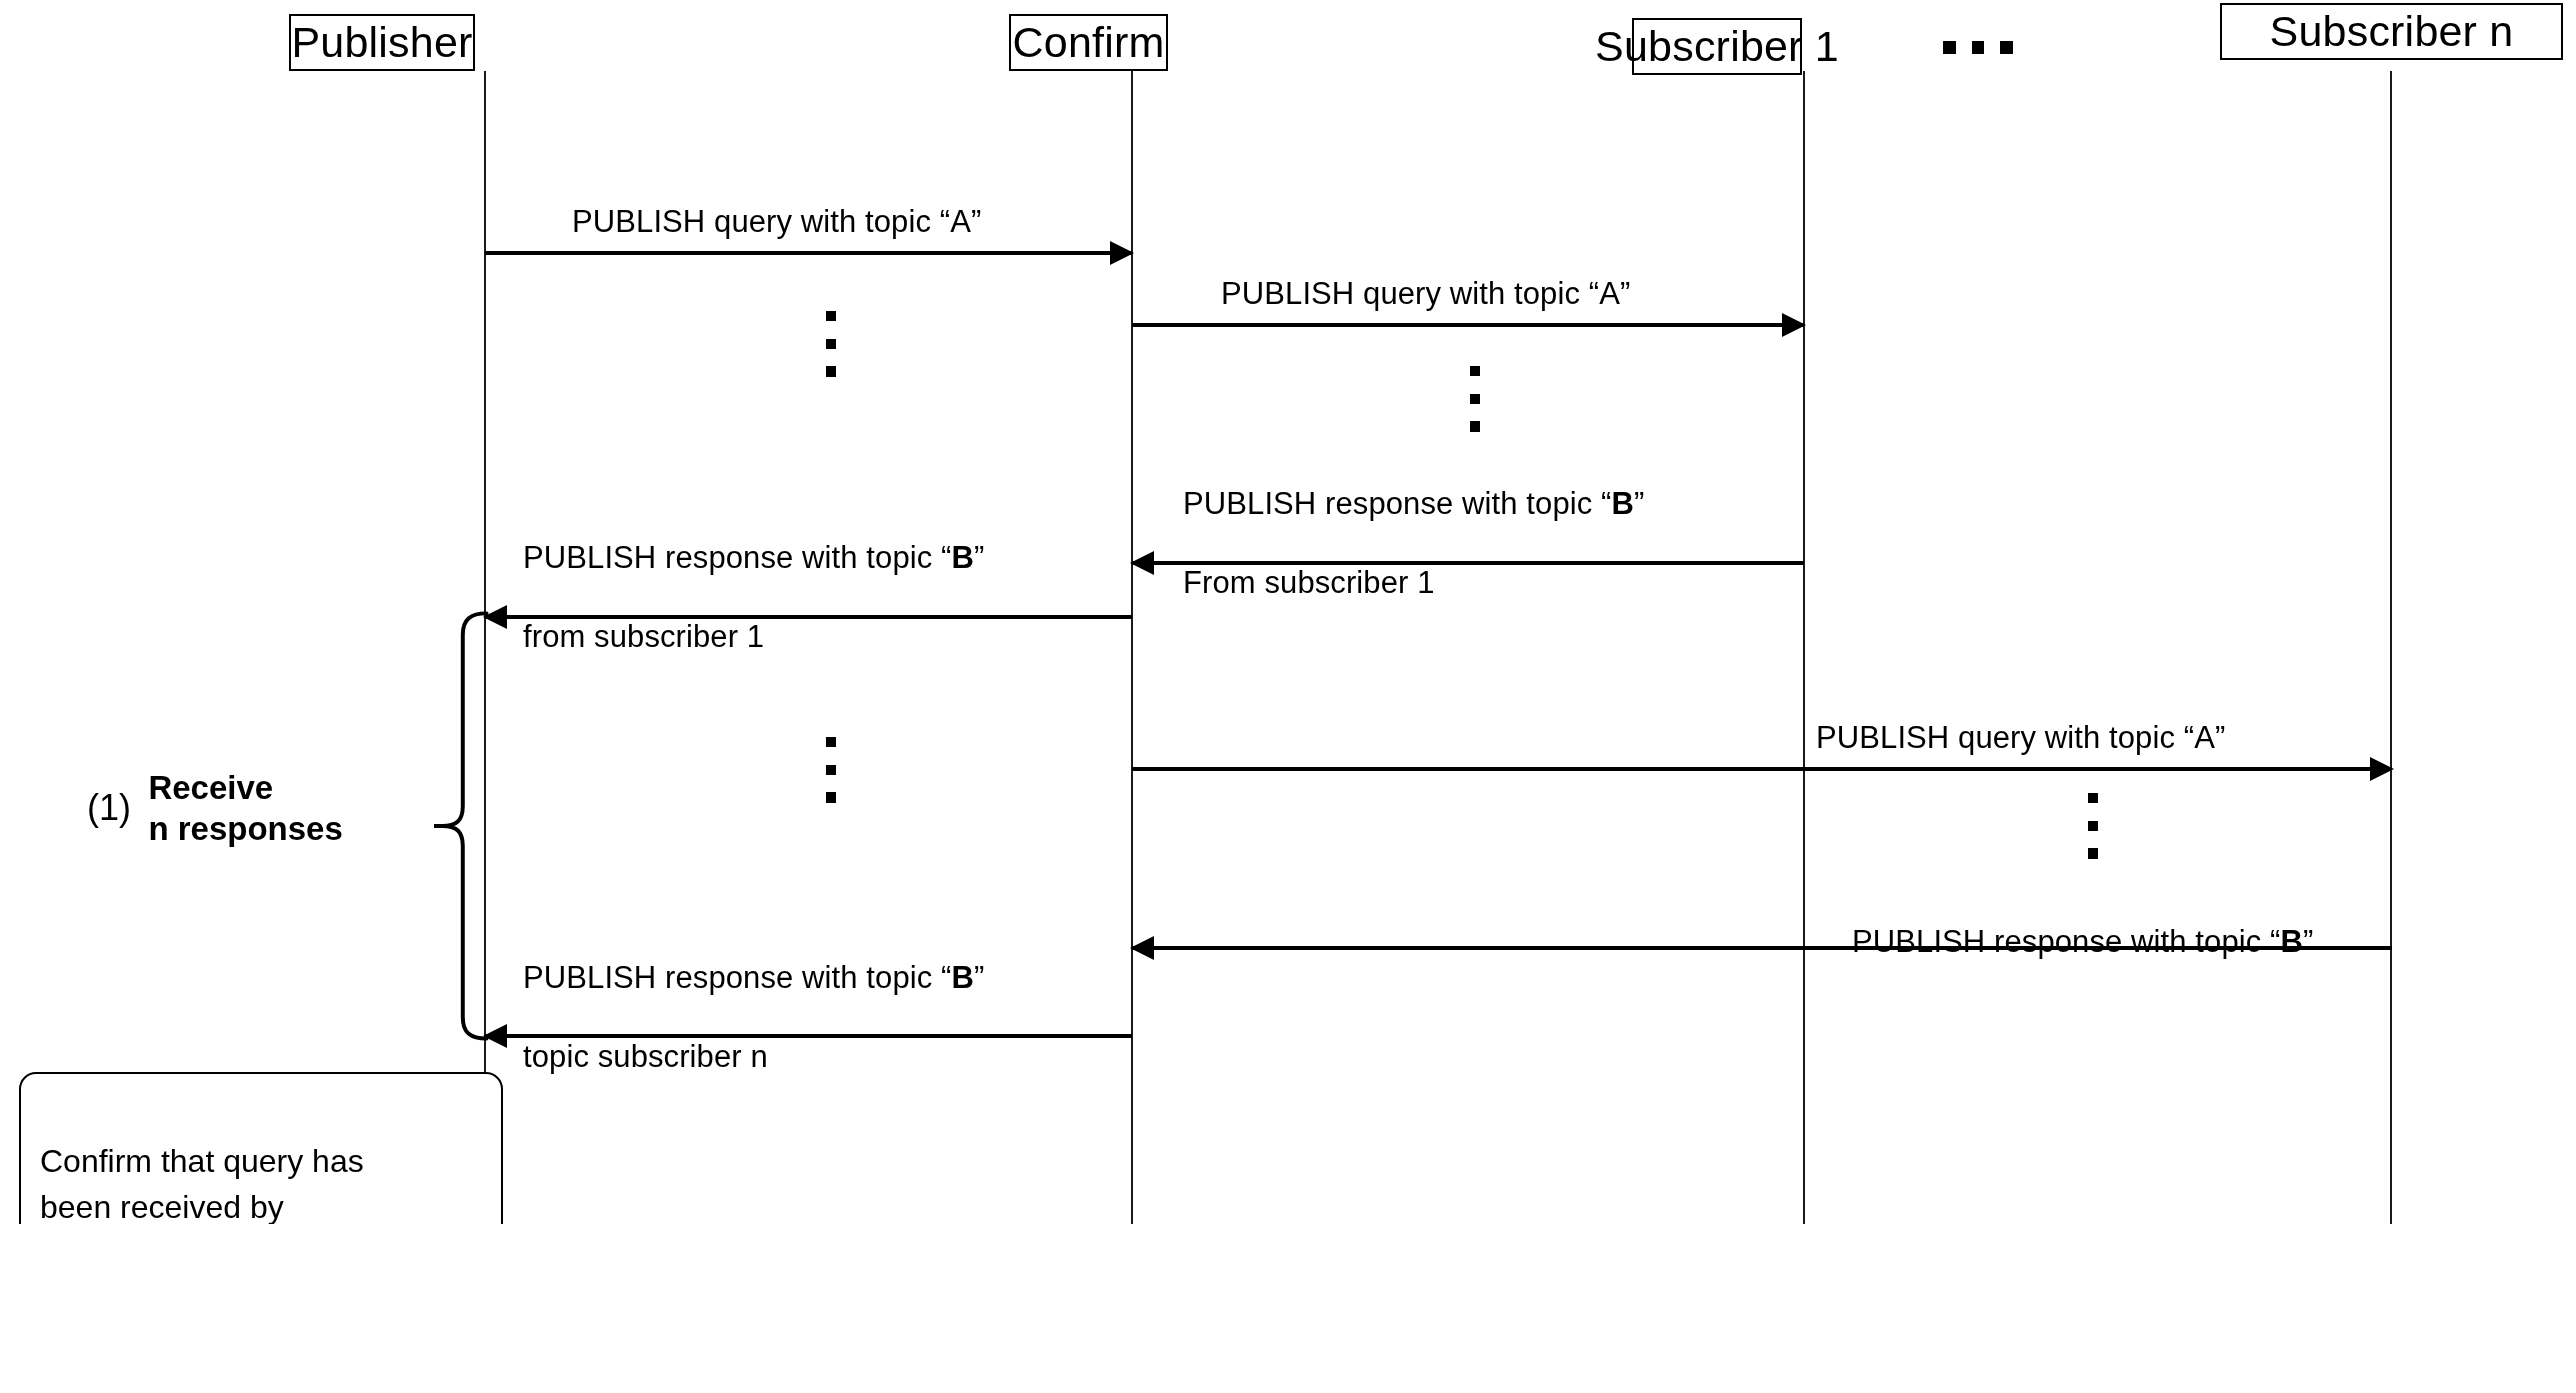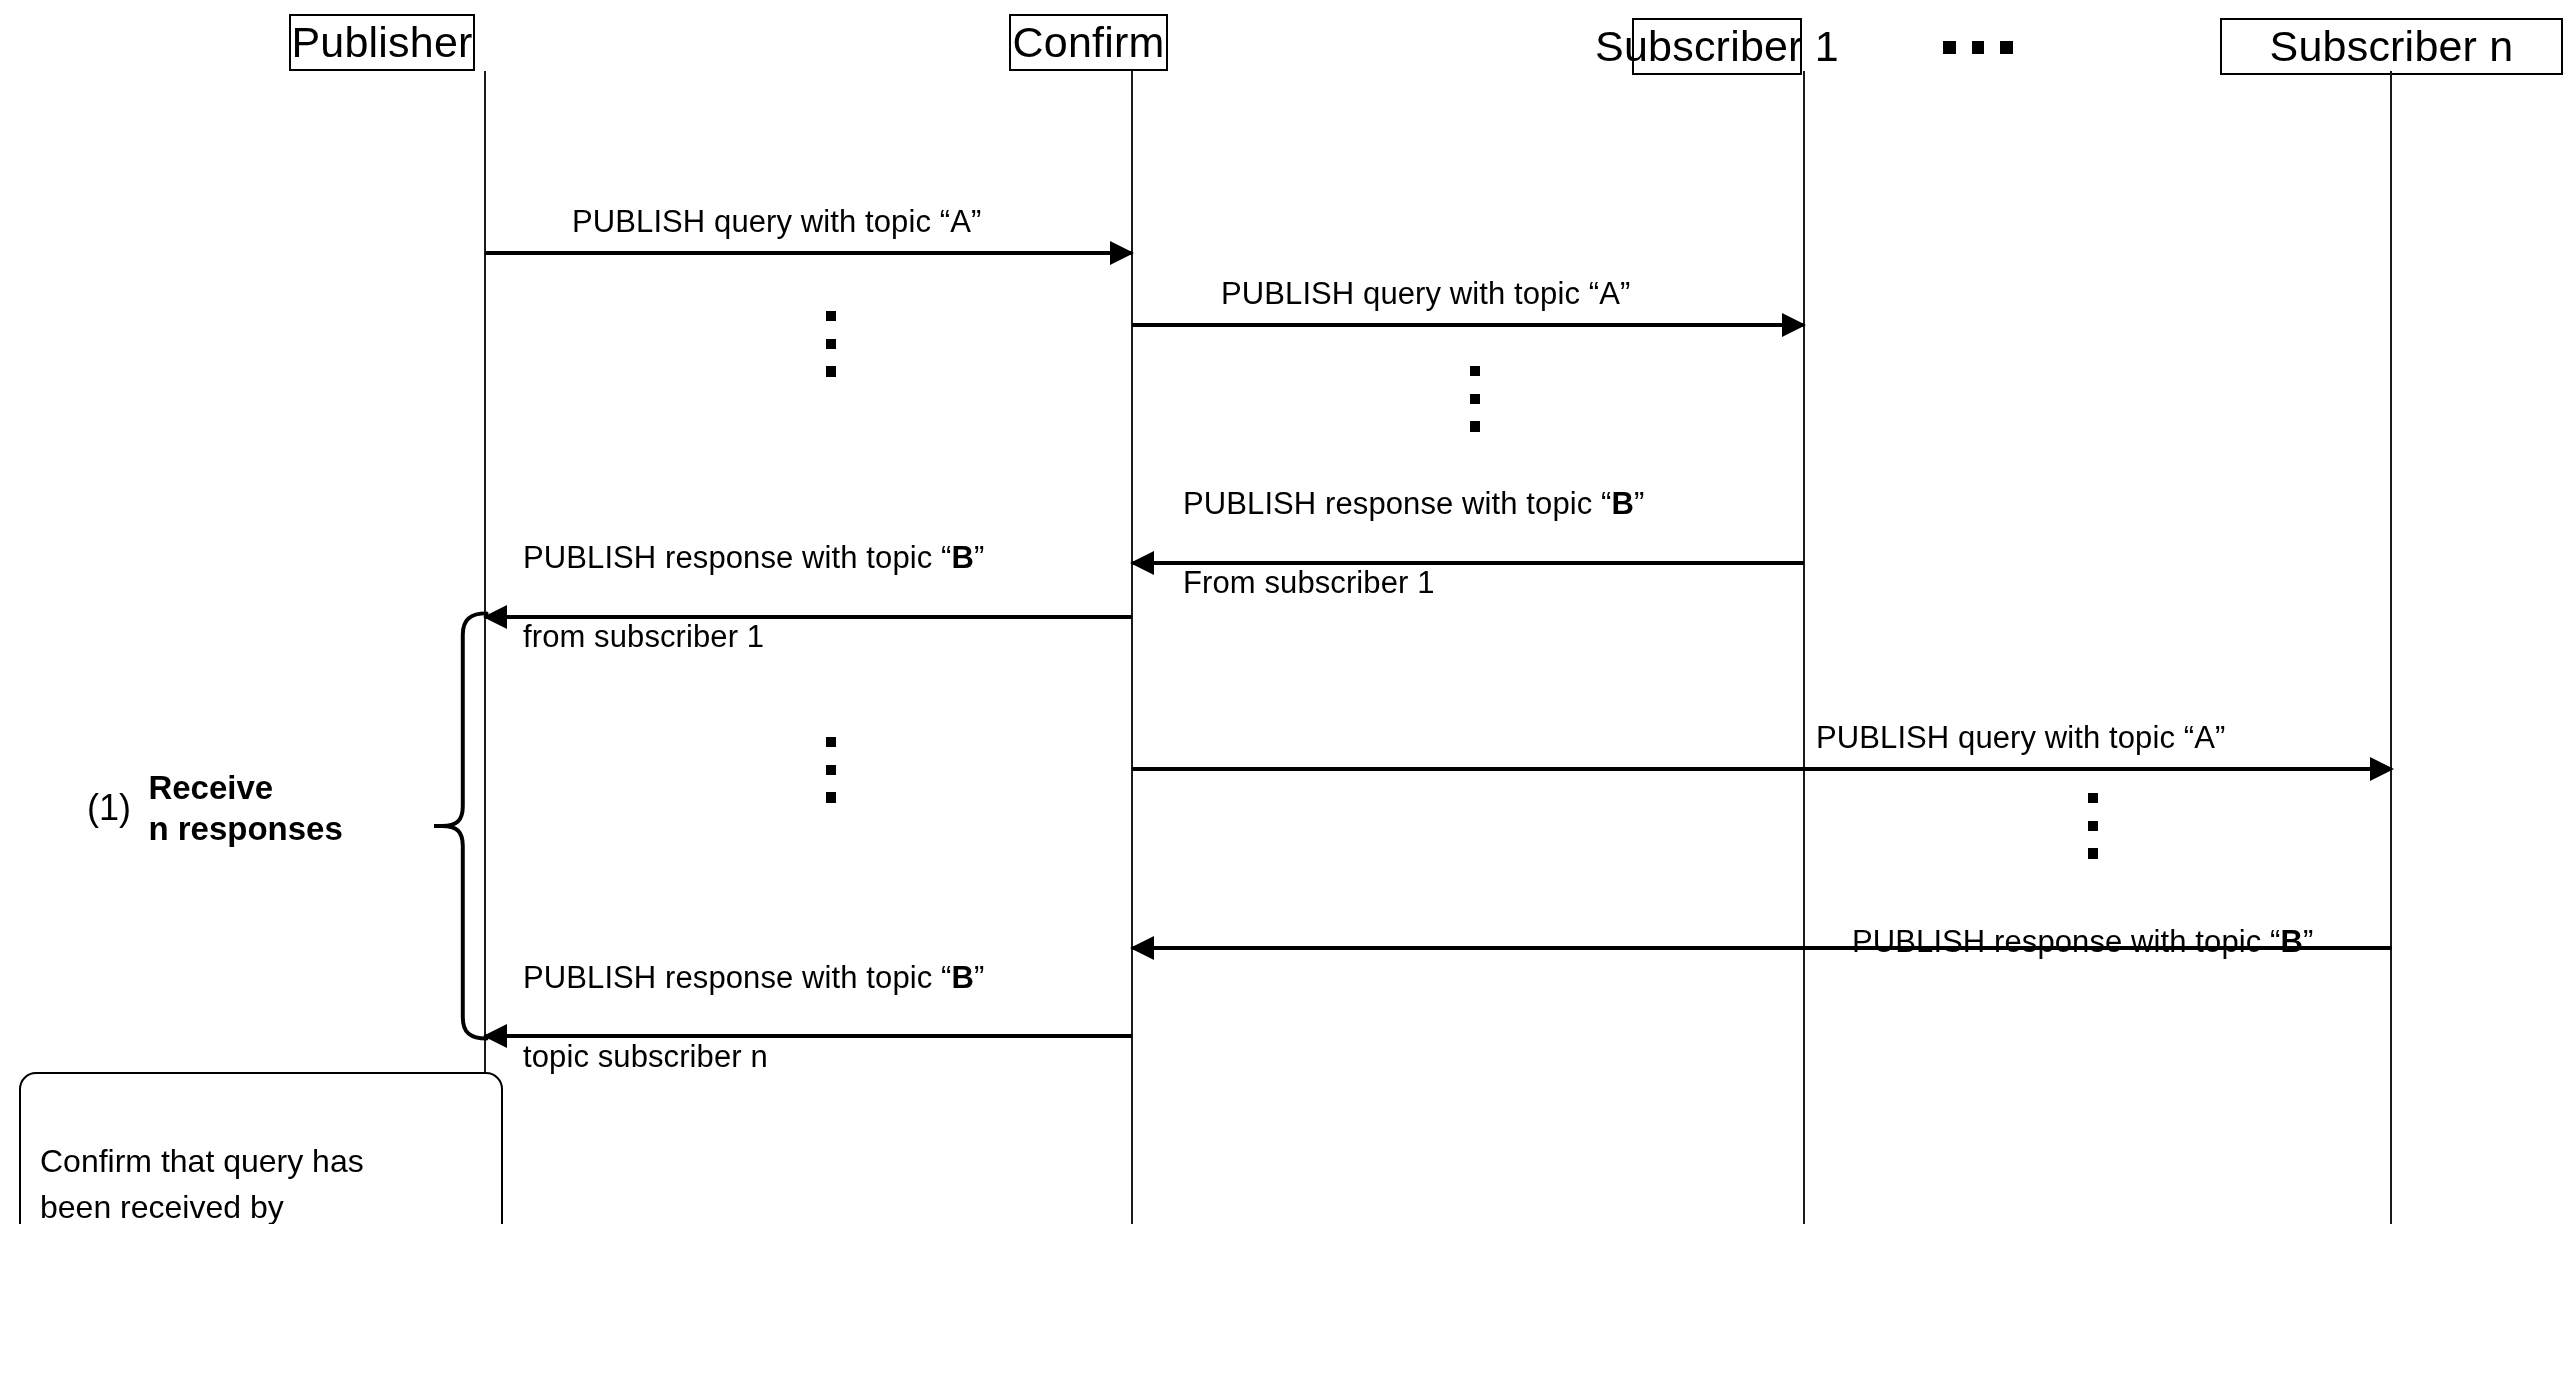--- a/index.html
+++ b/index.html
@@ -159,21 +159,21 @@
   <div class="participant-box" style="left:1632px; top:18px; width:170px; height:57px;">
     <span>Subscriber 1</span>
   </div>
 
   <div class="hdots" style="left:1943px; top:41px;">
     <span></span>
       <span></span>
       <span></span>
   </div>
 
-  <div class="participant-box" style="left:2220px; top:18px; width:343px; height:57px;">
+  <div class="participant-box" style="left:2220px; top:3px; width:343px; height:57px;">
     <span>Subscriber n</span>
   </div>
 
   <div class="lifeline" style="left:484px;  top:71px; height:1308px;"></div>
   <div class="lifeline" style="left:1131px; top:71px; height:1308px;"></div>
   <div class="lifeline" style="left:1803px; top:71px; height:1308px;"></div>
   <div class="lifeline" style="left:2390px; top:71px; height:1308px;"></div>
 
   <div class="msg-label" style="left:572px; top:202px;">PUBLISH query with topic “A”</div>
   <div class="msg to-right" style="left:485px; top:251px; width:647px;">

